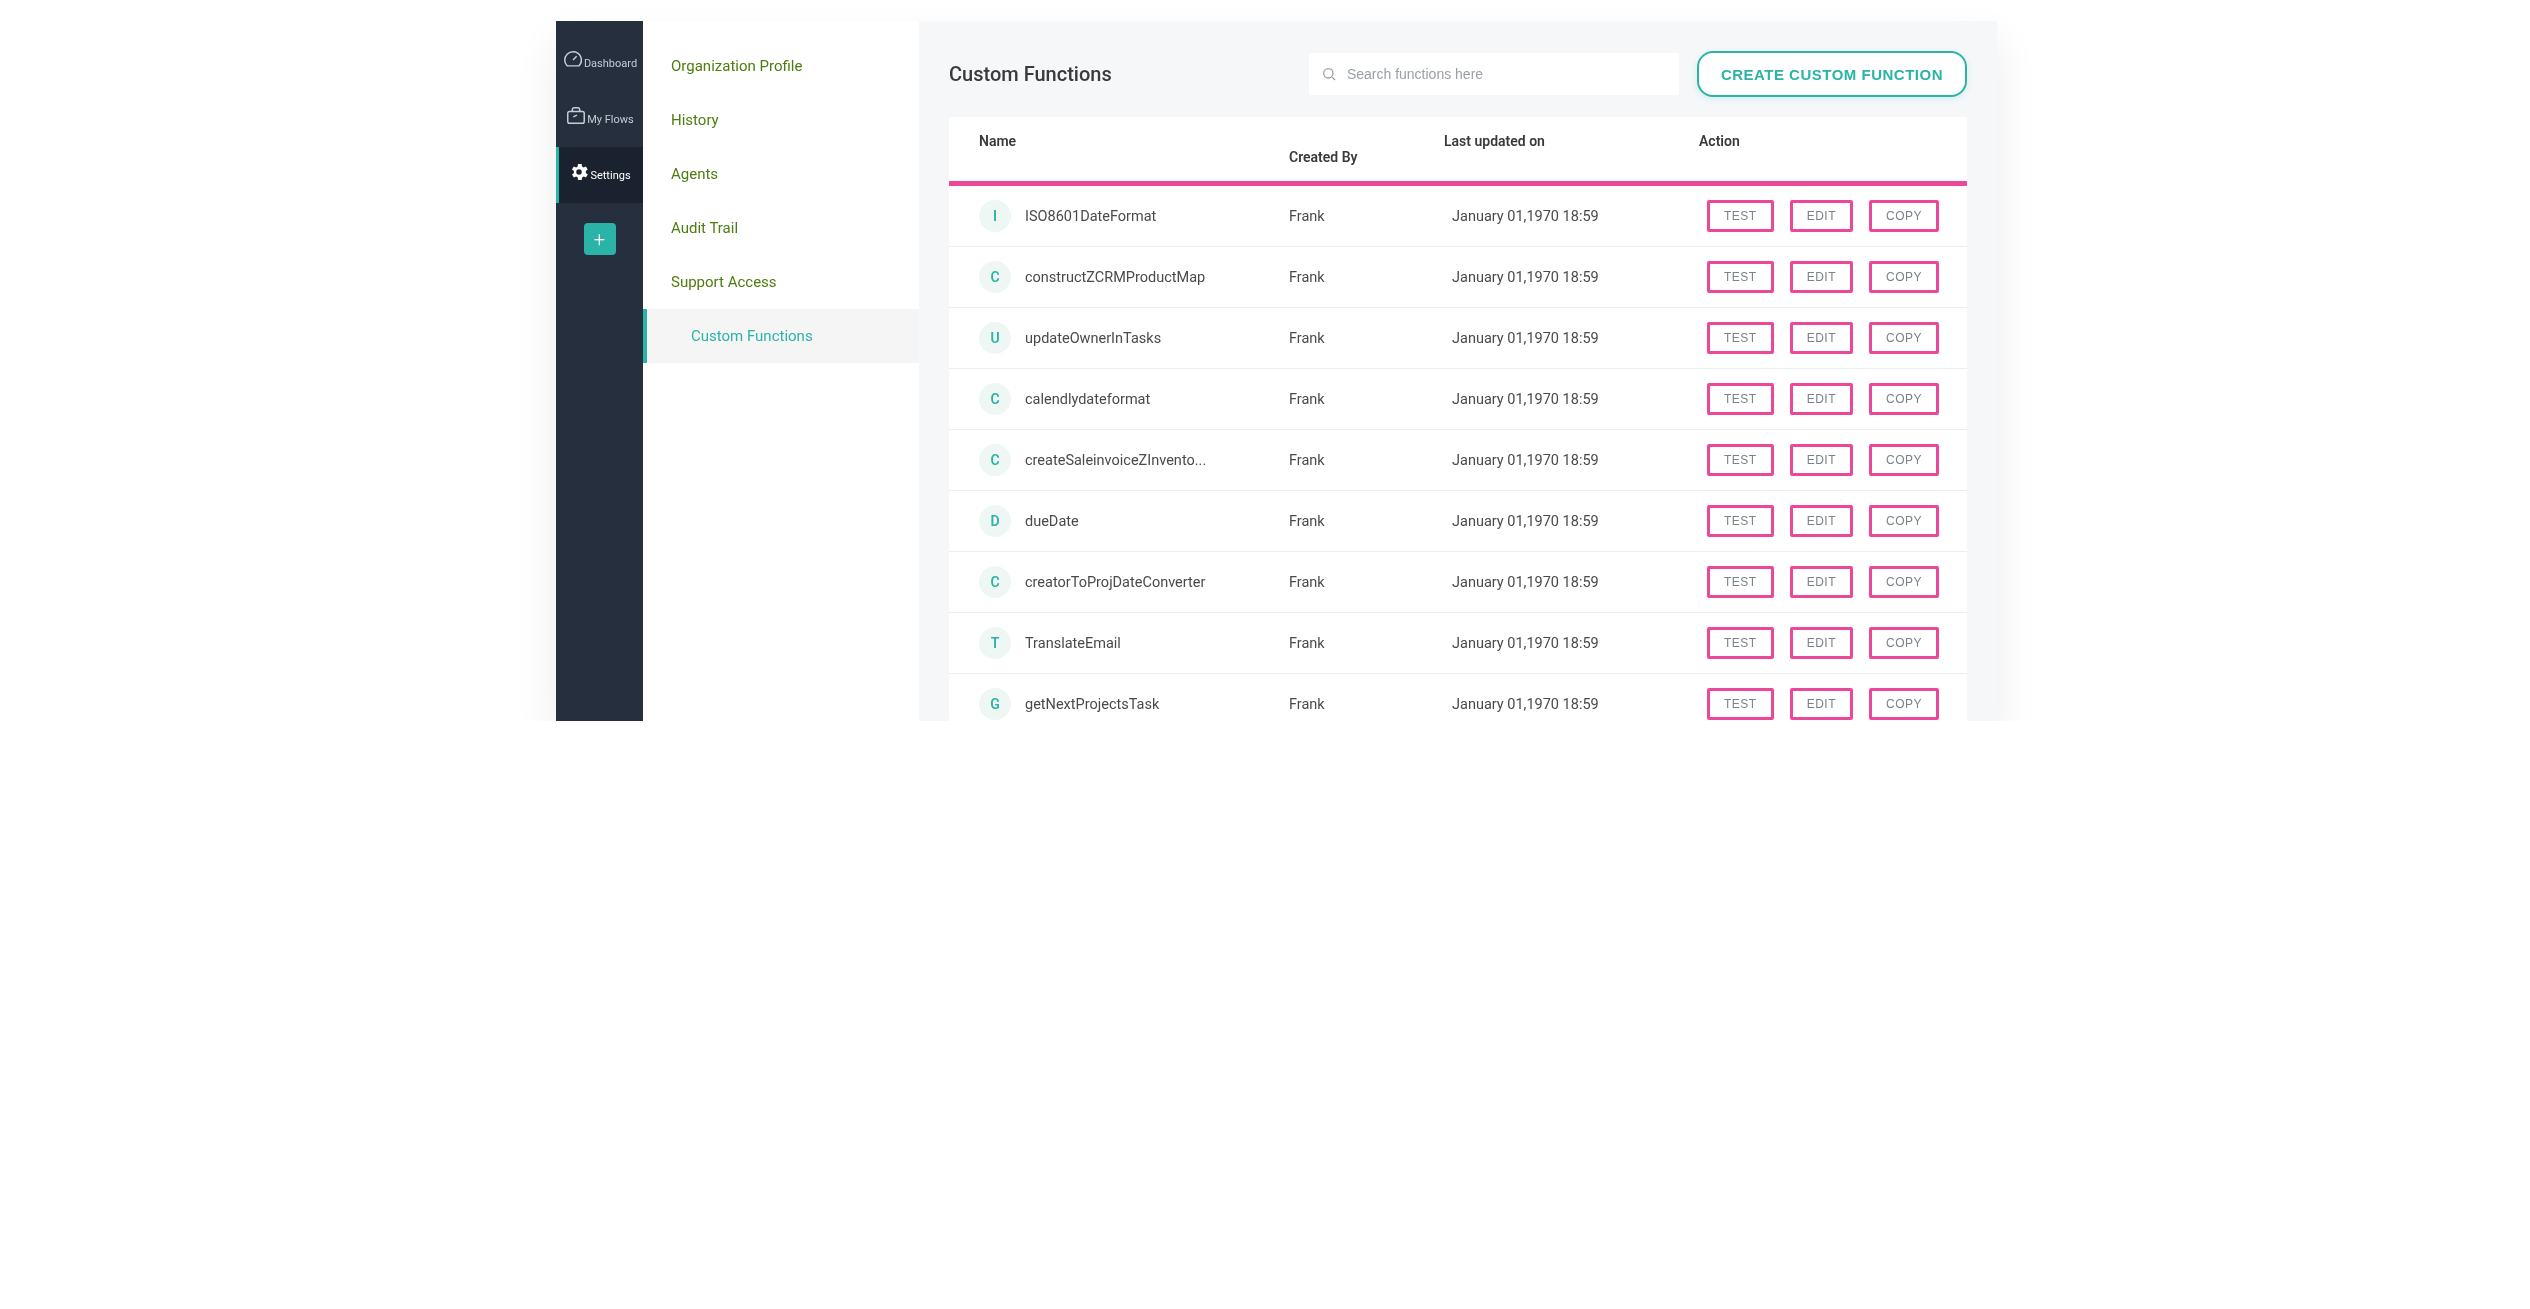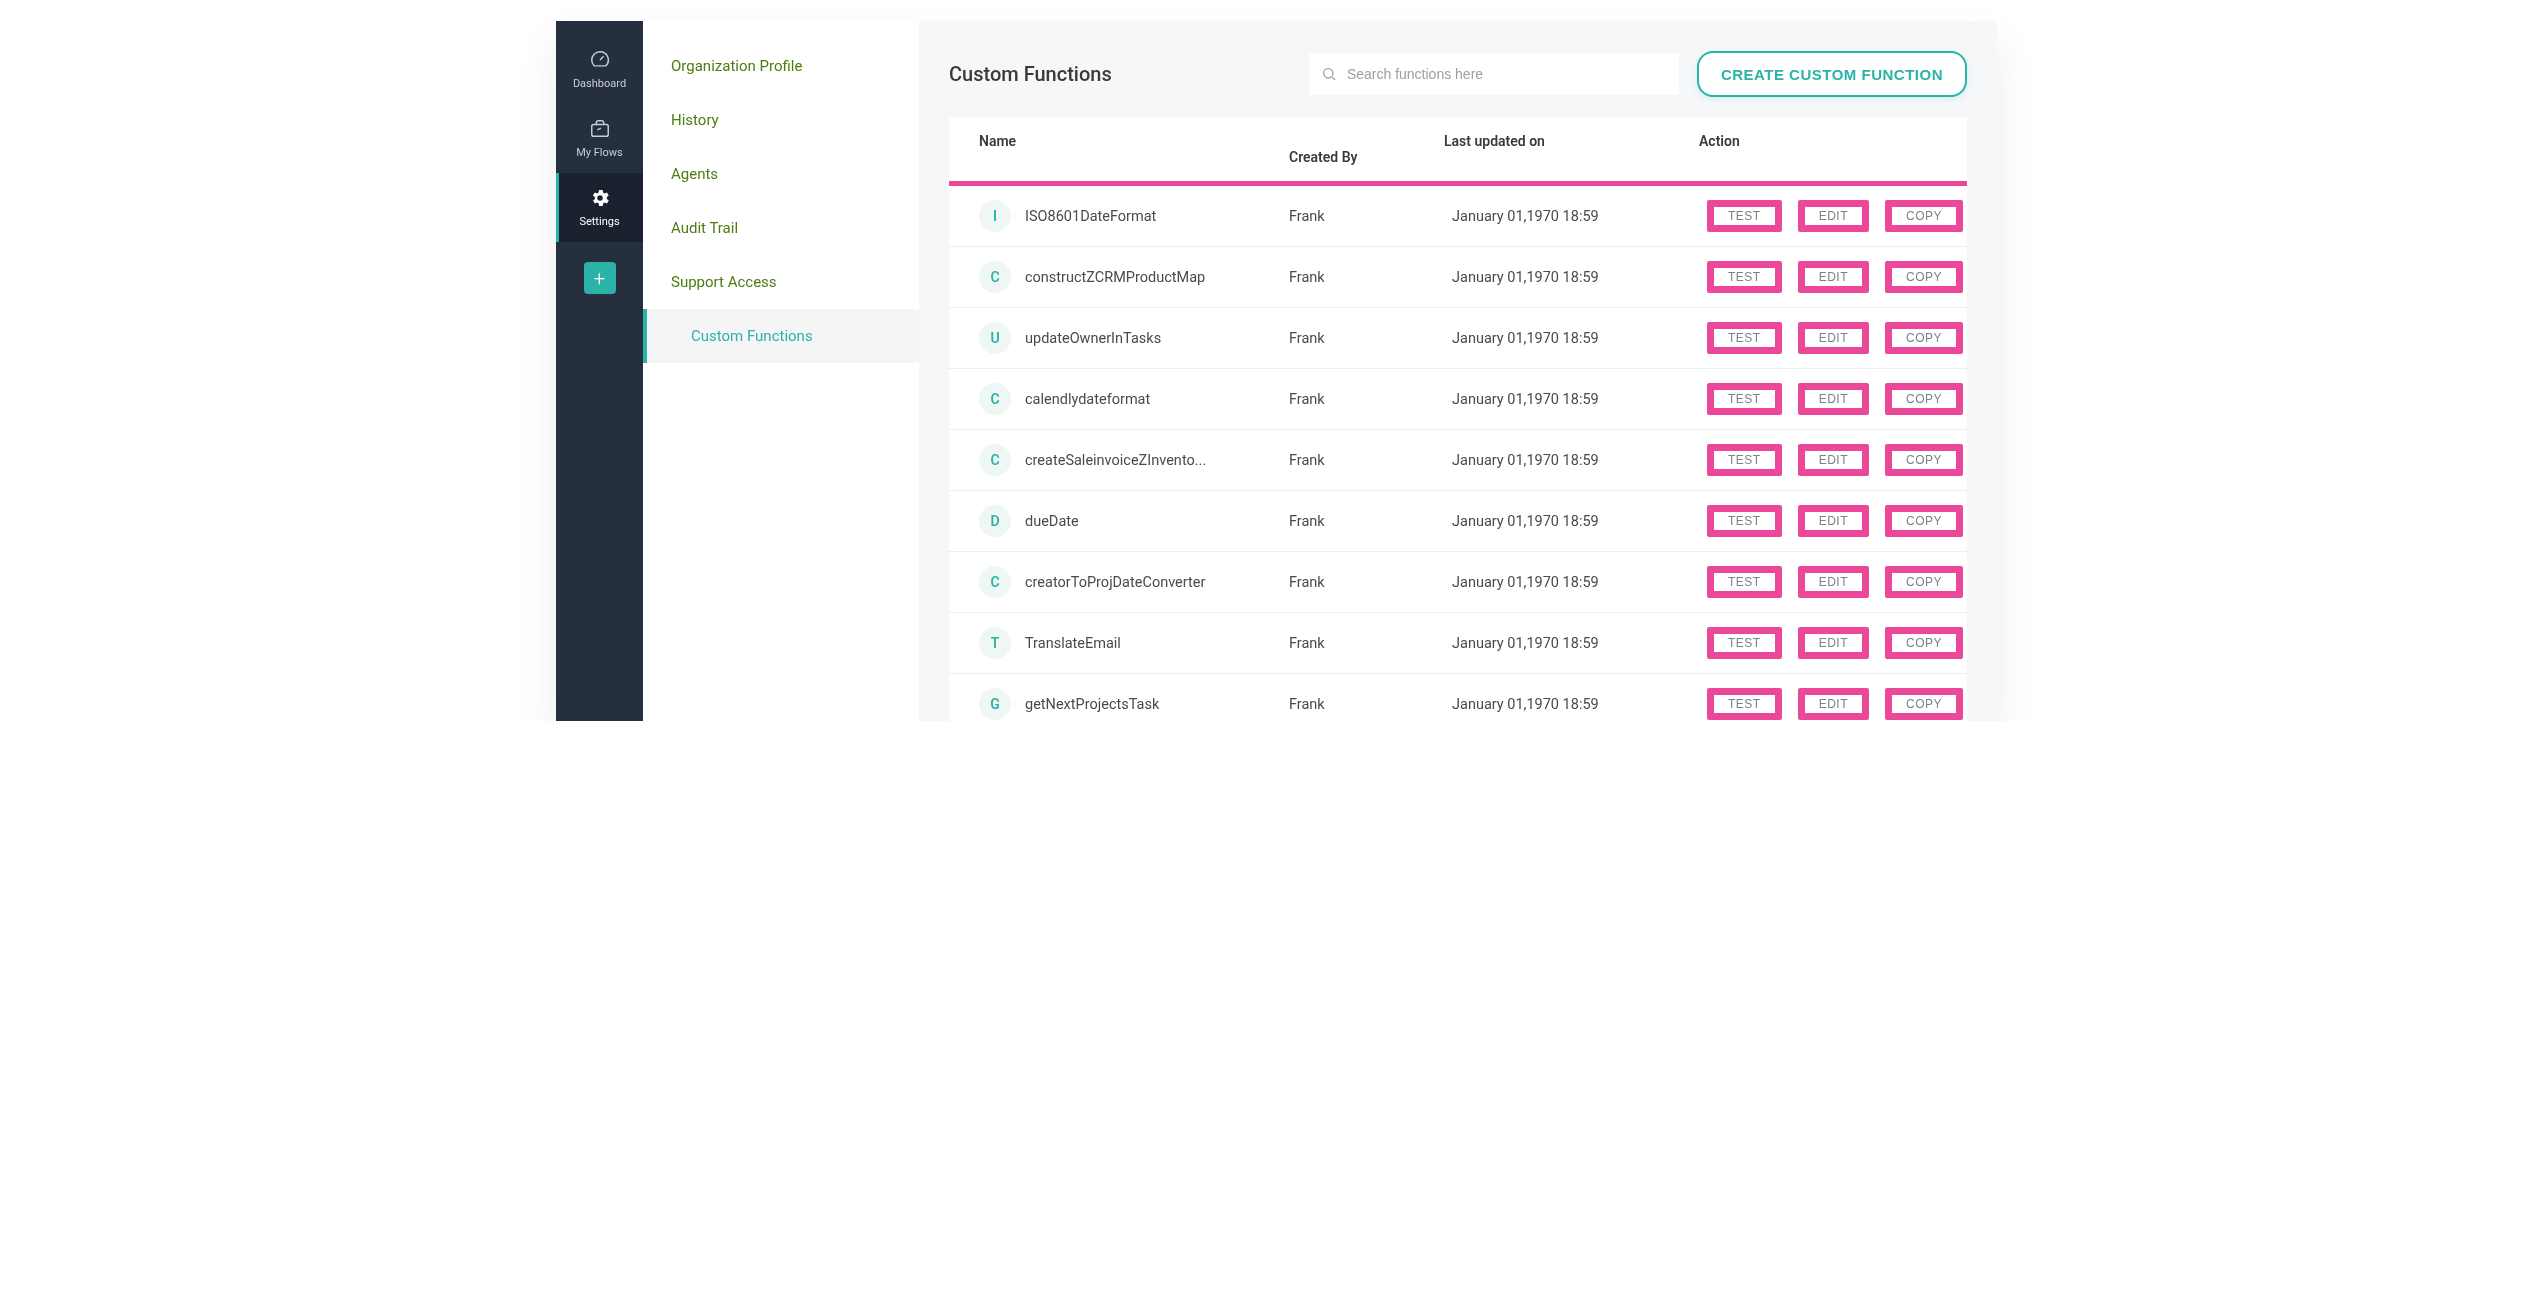--- a/index.html
+++ b/index.html
@@ -3,21 +3,21 @@
 <meta charset="utf-8">
 <style>
   * { box-sizing: border-box; margin: 0; padding: 0; }
   body { font-family: -apple-system, BlinkMacSystemFont, "Segoe UI", Roboto, "Helvetica Neue", Arial, sans-serif; background: #fff; color: #333; }
   
   .app-wrap { position: relative; width: 1518px; margin: 0 auto; }
   .app-frame { position: relative; margin: 21px 27px 0 50px; height: 700px; display: flex; background: #f5f7f9; box-shadow: 0 20px 40px rgba(0,0,0,0.08); }
   
   
   .nav-rail { width: 87px; background: #252f3e; display: flex; flex-direction: column; align-items: center; padding-top: 14px; flex-shrink: 0; }
-  .nav-rail-item { width: 100%; display: flex; flex-direction: column; align-items: center; justify-content: center; color: #c7cdd6; font-size: 11px; padding: 14px 0; cursor: pointer; position: relative; }
+  .nav-rail-item { width: 100%; display: flex; flex-direction: row; align-items: center; justify-content: center; color: #c7cdd6; font-size: 11px; padding: 14px 0; cursor: pointer; position: relative; }
   .nav-rail-item svg { width: 22px; height: 22px; margin-bottom: 6px; }
   .nav-rail-item.active { background: #1a2230; color: #fff; }
   .nav-rail-item.active::before { content: ""; position: absolute; left: 0; top: 0; bottom: 0; width: 3px; background: #2ab3a6; }
   .nav-add { margin-top: 20px; width: 32px; height: 32px; background: #2ab3a6; border-radius: 4px; display: flex; align-items: center; justify-content: center; color: #fff; font-size: 20px; font-weight: 300; cursor: pointer; }
   
   
   .side-menu { width: 276px; background: #fff; flex-shrink: 0; padding-top: 18px; }
   .side-item { padding: 18px 24px; font-size: 15px; color: #4d7c0f; cursor: pointer; border-left: 4px solid transparent; }
   .side-item.active { color: #2ab3a6; background: #f5f5f5; border-left-color: #2ab3a6; padding-left: 44px; }
   
@@ -38,21 +38,21 @@
   .col-created { flex: 0 0 155px; margin-top: 16px; }
   .col-updated { flex: 0 0 255px; }
   .col-action { flex: 1; }
   .table-row { display: flex; align-items: center; padding: 14px 30px; border-bottom: 1px solid #eceff1; font-size: 14.5px; color: #4a4a4a; }
   .table-row:last-child { border-bottom: none; }
   .row-avatar { width: 32px; height: 32px; border-radius: 50%; background: #eef7f4; color: #2ab3a6; display: flex; align-items: center; justify-content: center; font-weight: 600; font-size: 14px; margin-right: 14px; flex-shrink: 0; }
   .row-name { flex: 0 0 264px; white-space: nowrap; overflow: hidden; text-overflow: ellipsis; padding-right: 10px; }
   .row-created { flex: 0 0 155px; }
   .row-updated { flex: 0 0 255px; margin-left: 8px; }
   .row-actions { flex: 1; display: flex; gap: 16px; }
-  .act-btn { height: 32px; padding: 0 14px; background: #fff; border: 7px solid #ec4899; border-radius: 2px; color: #7a828a; font-size: 12px; font-weight: 500; letter-spacing: 0.5px; cursor: pointer; }
+  .act-btn { height: 32px; padding: 0 14px; background: #fff; border: 3px solid #ec4899; border-radius: 2px; color: #7a828a; font-size: 12px; font-weight: 500; letter-spacing: 0.5px; cursor: pointer; }
   
   .bottom-dashed { position: absolute; left: 0; right: 0; top: 720px; border-top: 2px dashed #bbb; }
 </style>
 </head>
 <body>
 
 <div class="app-wrap">
   <div class="app-frame">
 
     <div class="nav-rail">

